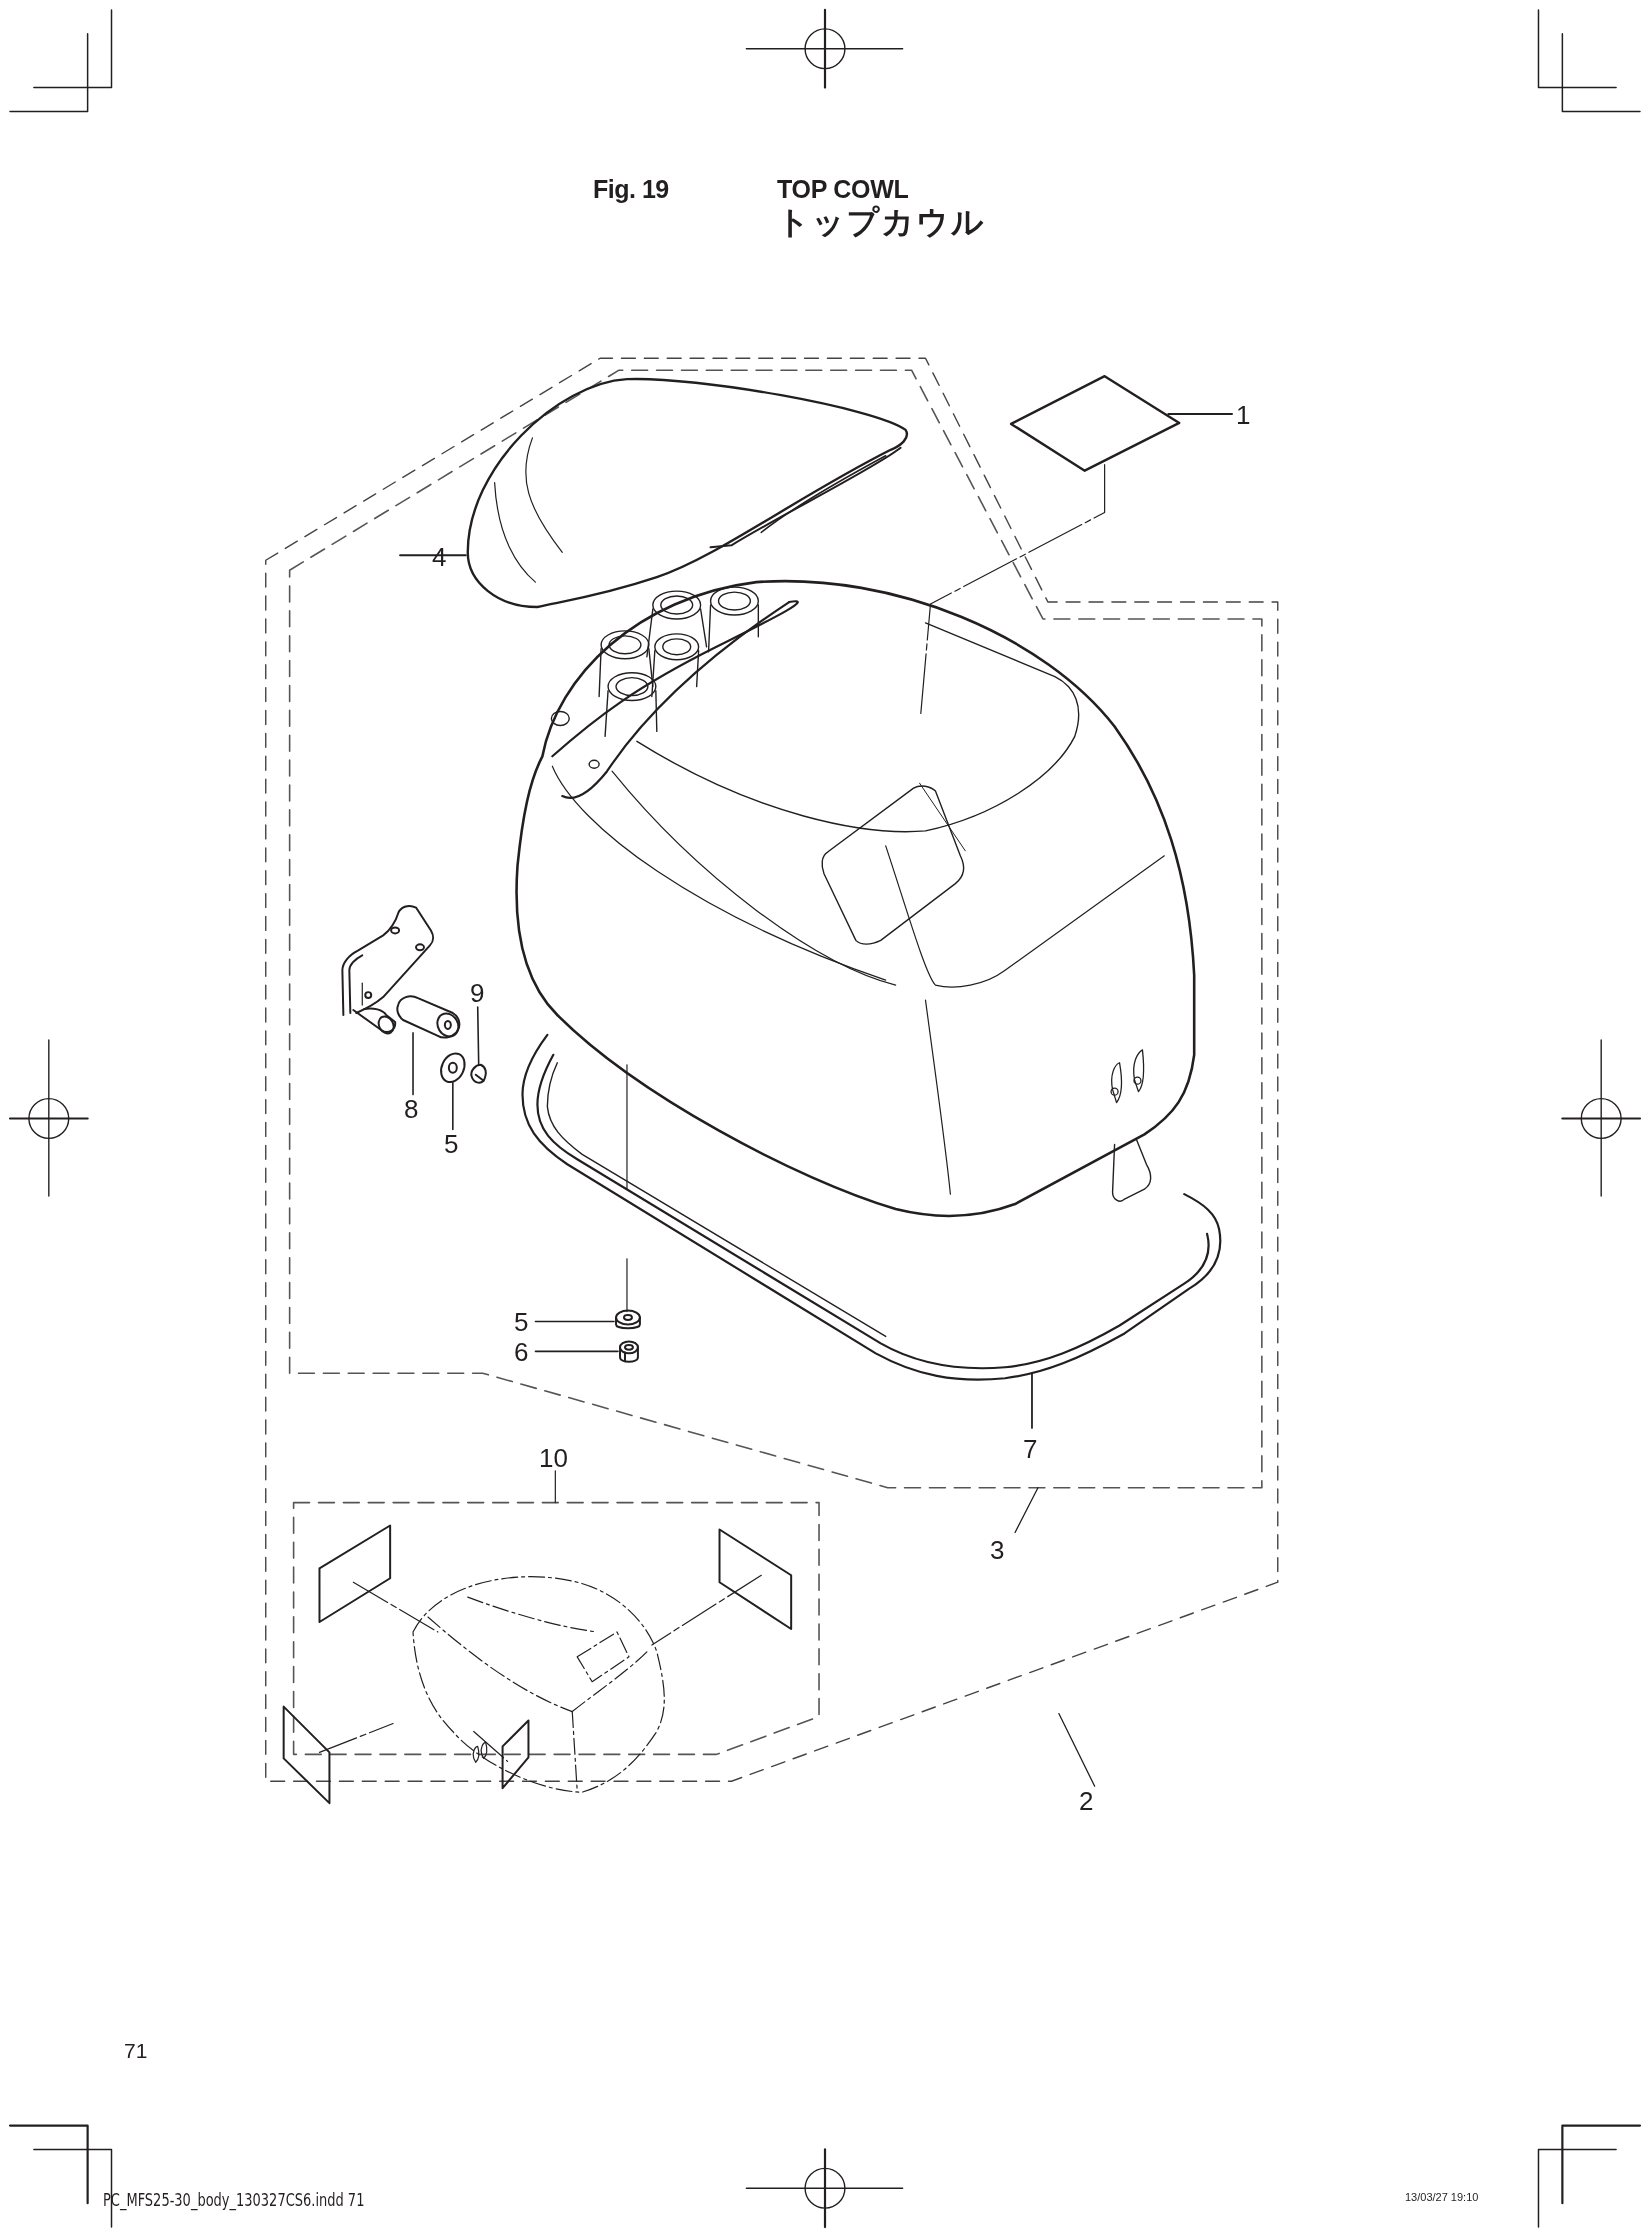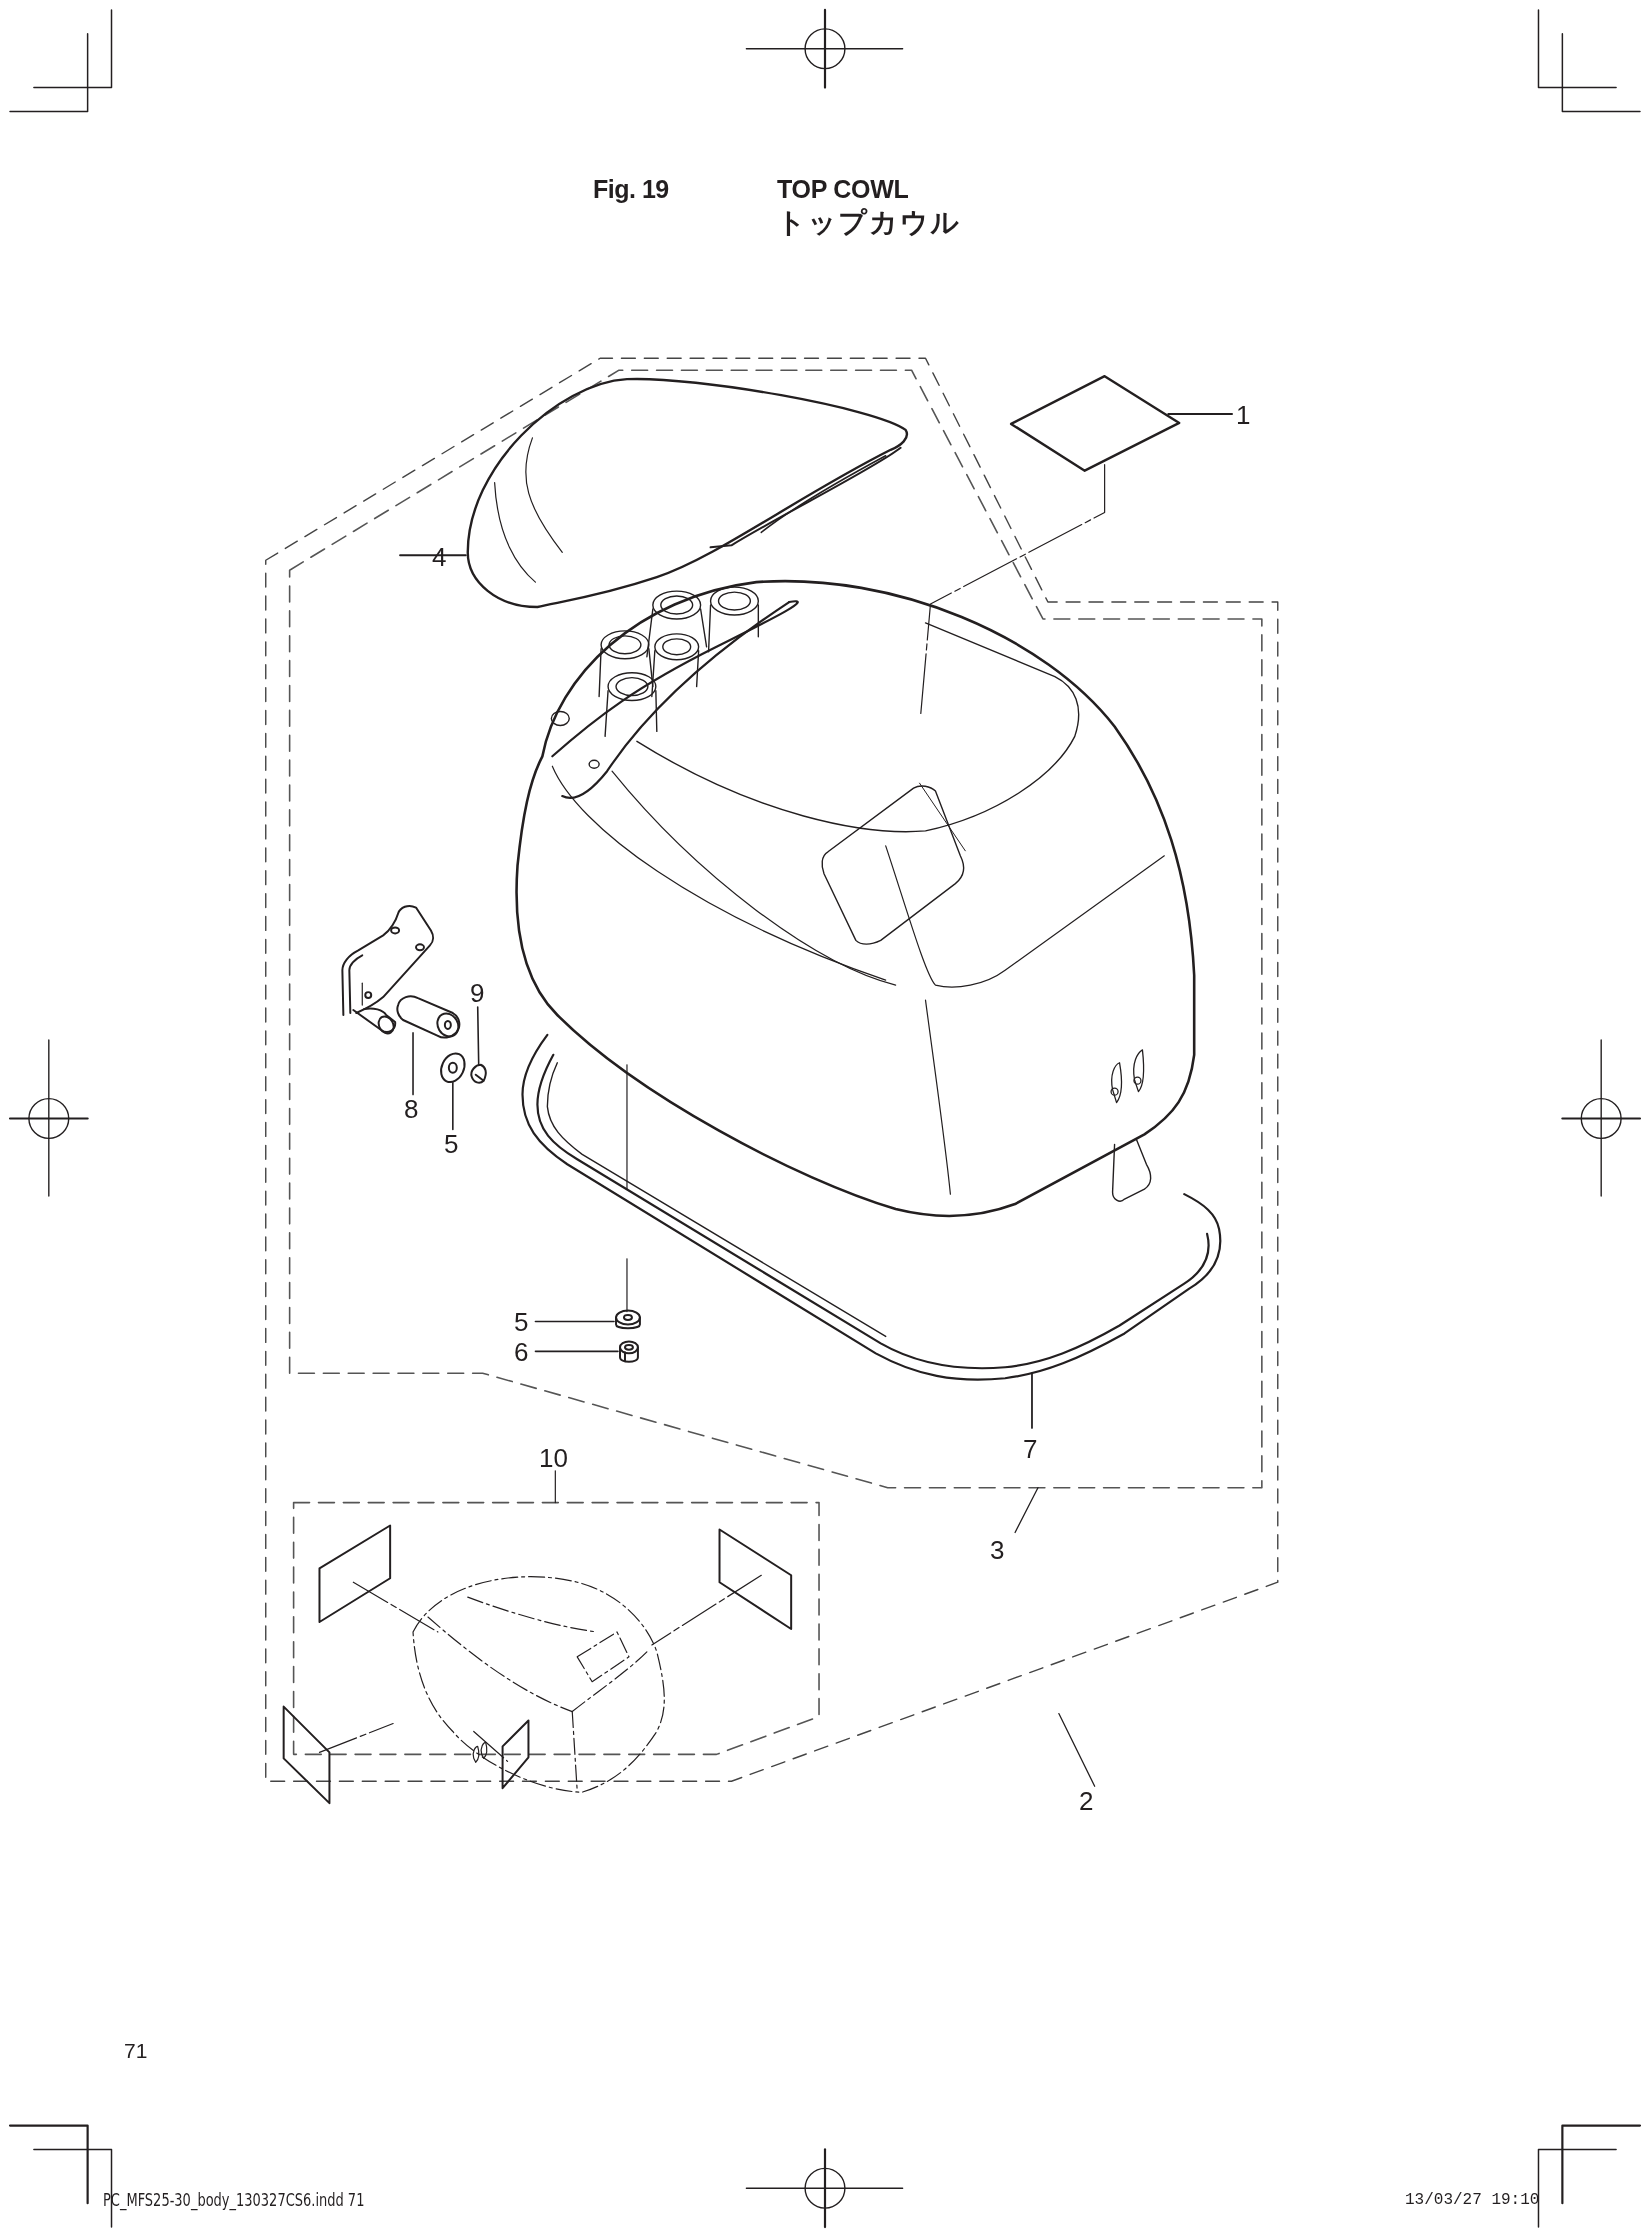--- a/index.html
+++ b/index.html
@@ -2,25 +2,25 @@
 <html><head>
 <meta charset="utf-8">
 <style>
   html, body { margin: 0; padding: 0; background: #ffffff; }
   body { width: 1650px; height: 2237px; position: relative; overflow: hidden; }
   .page { position: absolute; left: 0; top: 0; width: 1352px; height: 2237px; }
   svg.art { position: absolute; left: 0; top: 0; }
   .txt { position: absolute; color: #231f20; white-space: nowrap; line-height: 1; }
   .fig-no { left: 593px; top: 177px; font-family: "Liberation Sans", sans-serif; font-weight: bold; font-size: 25px; letter-spacing: -0.5px; }
   .title-en { left: 777px; top: 177px; font-family: "Liberation Sans", sans-serif; font-weight: bold; font-size: 25px; letter-spacing: -0.3px; }
-  .title-jp { left: 777px; top: 209px; font-family: Liberation Serif, serif; font-weight: bold; font-size: 28px; letter-spacing: 2px; }
+  .title-jp { left: 777px; top: 209px; font-family: Liberation Mono, monospace; font-weight: bold; font-size: 32px; letter-spacing: 2px; }
   .callout { font-family: "Liberation Sans", sans-serif; font-size: 26px; }
   .page-num { left: 124px; top: 2040px; font-family: "Liberation Sans", sans-serif; font-size: 21px; }
   .footer-file { left: 103px; top: 2192px; font-family: "DejaVu Sans Condensed", "DejaVu Sans", sans-serif; font-size: 17px; transform: scaleX(0.85); transform-origin: left top; }
-  .footer-date { left: 1405px; top: 2192px; font-family: Liberation Mono, monospace; font-size: 16px; }
+  .footer-date { left: 1405px; top: 2192px; font-family: Liberation Sans, sans-serif; font-size: 11px; }
 </style>
 </head>
 <body>
 
 <div class="page">
 
   <svg class="art" width="1650" height="2237" viewBox="0 0 1658 2248" xmlns="http://www.w3.org/2000/svg">
     <g fill="none" stroke="#231f20" stroke-linecap="round" stroke-linejoin="round">
 
       <g stroke-width="1.5">

